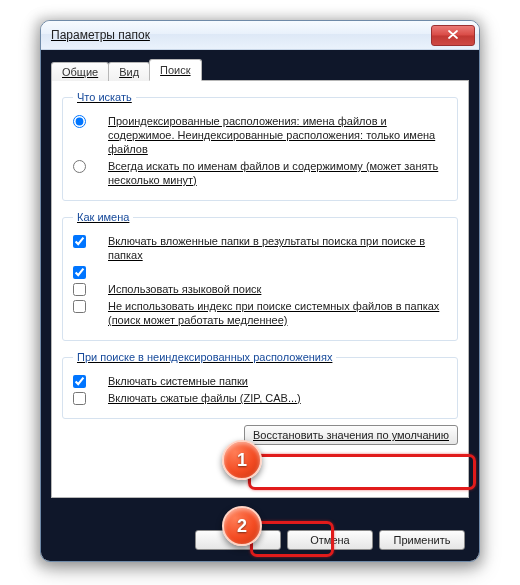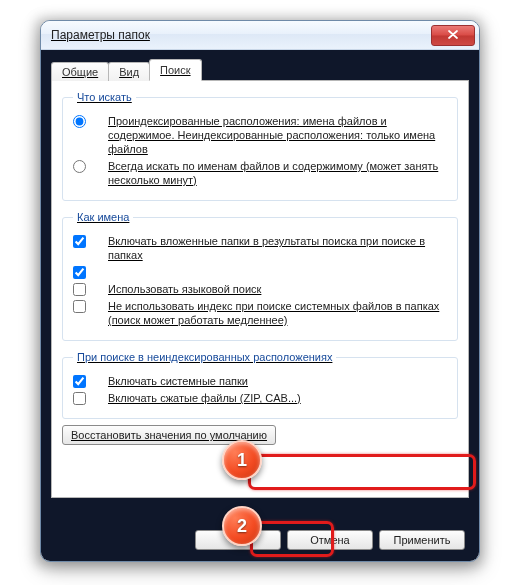--- a/index.html
+++ b/index.html
@@ -131,21 +131,21 @@
     width: 13px;
     height: 13px;
     flex: none;
   }
   .opt .lbl {
     font-size: 11px;
     color: #222;
   }
   .restore-row {
     display: flex;
-    justify-content: flex-start;
+    justify-content: flex-end;
     margin-top: 2px;
   }
   .btn {
     border: 1px solid #8a8a8a;
     border-radius: 3px;
     background: linear-gradient(to bottom, #fdfdfd, #e6e6e6);
     font-size: 11px;
     padding: 3px 10px;
     color: #222;
     min-width: 64px;

